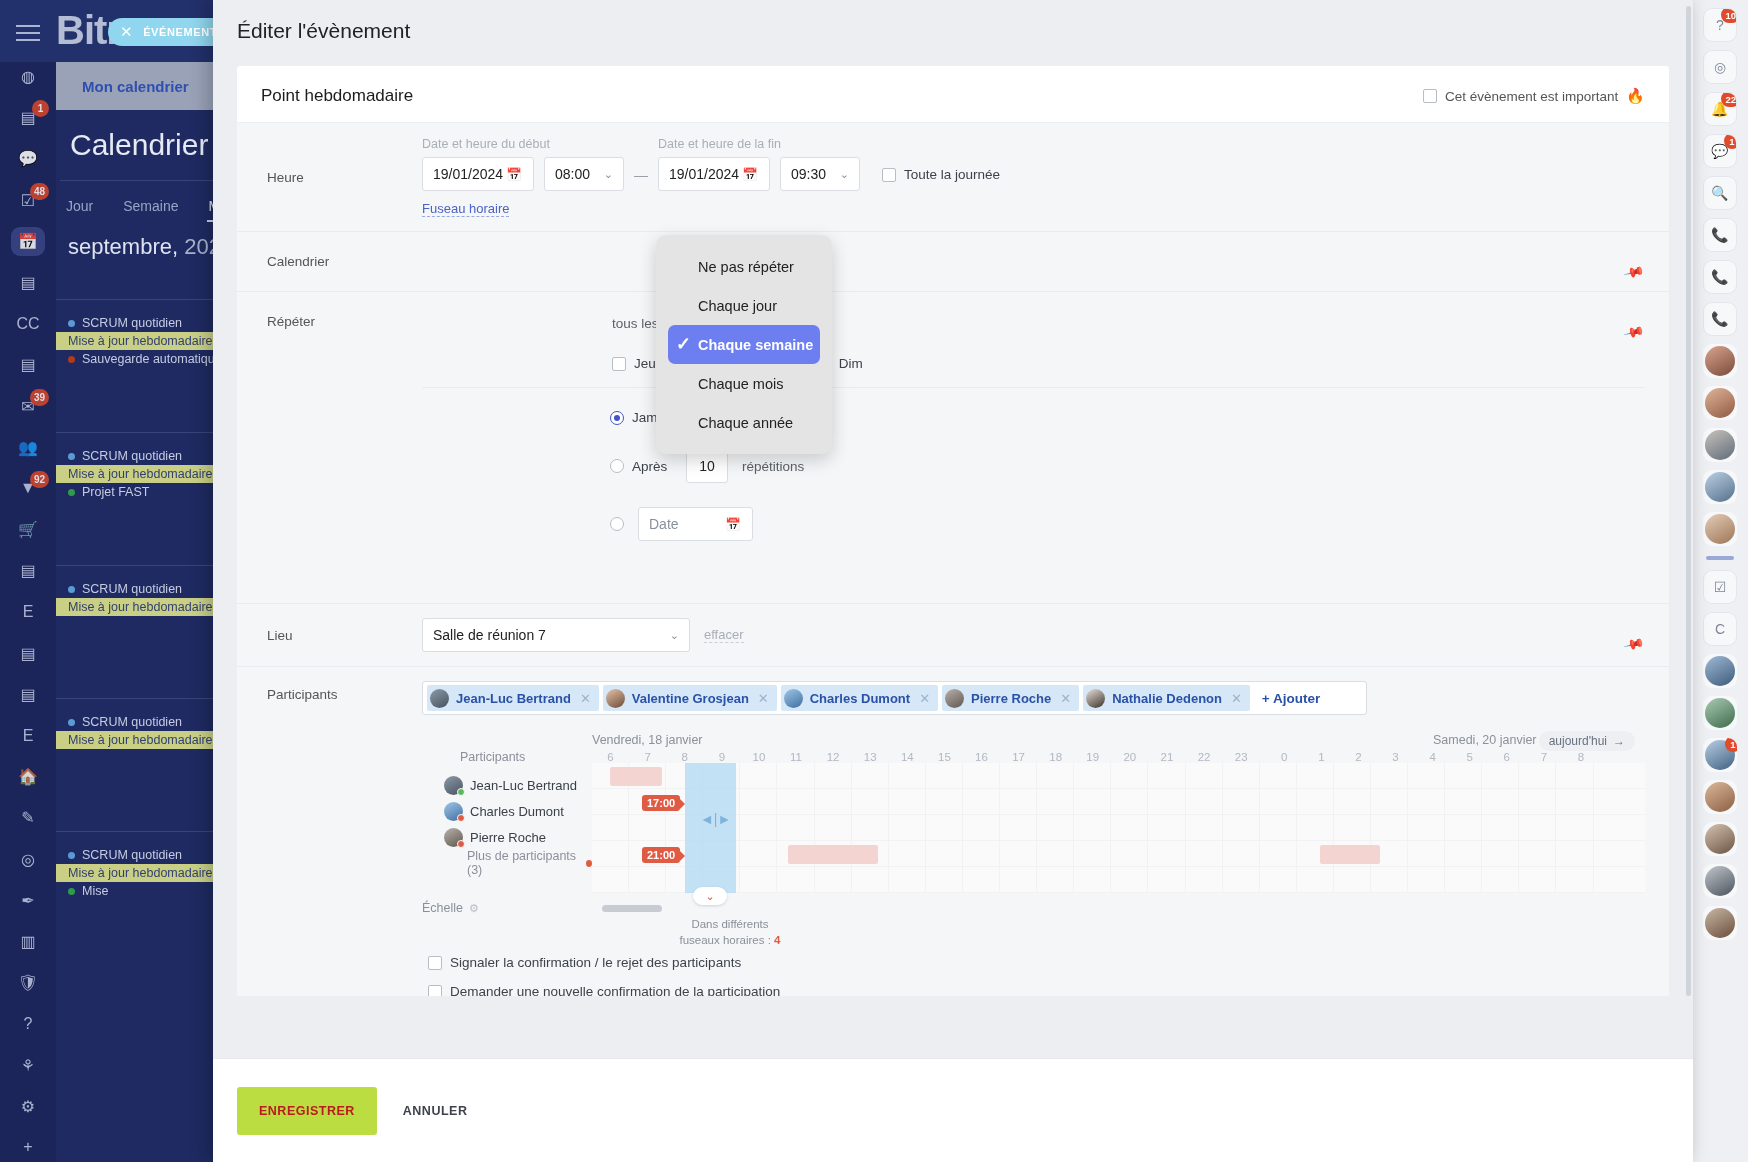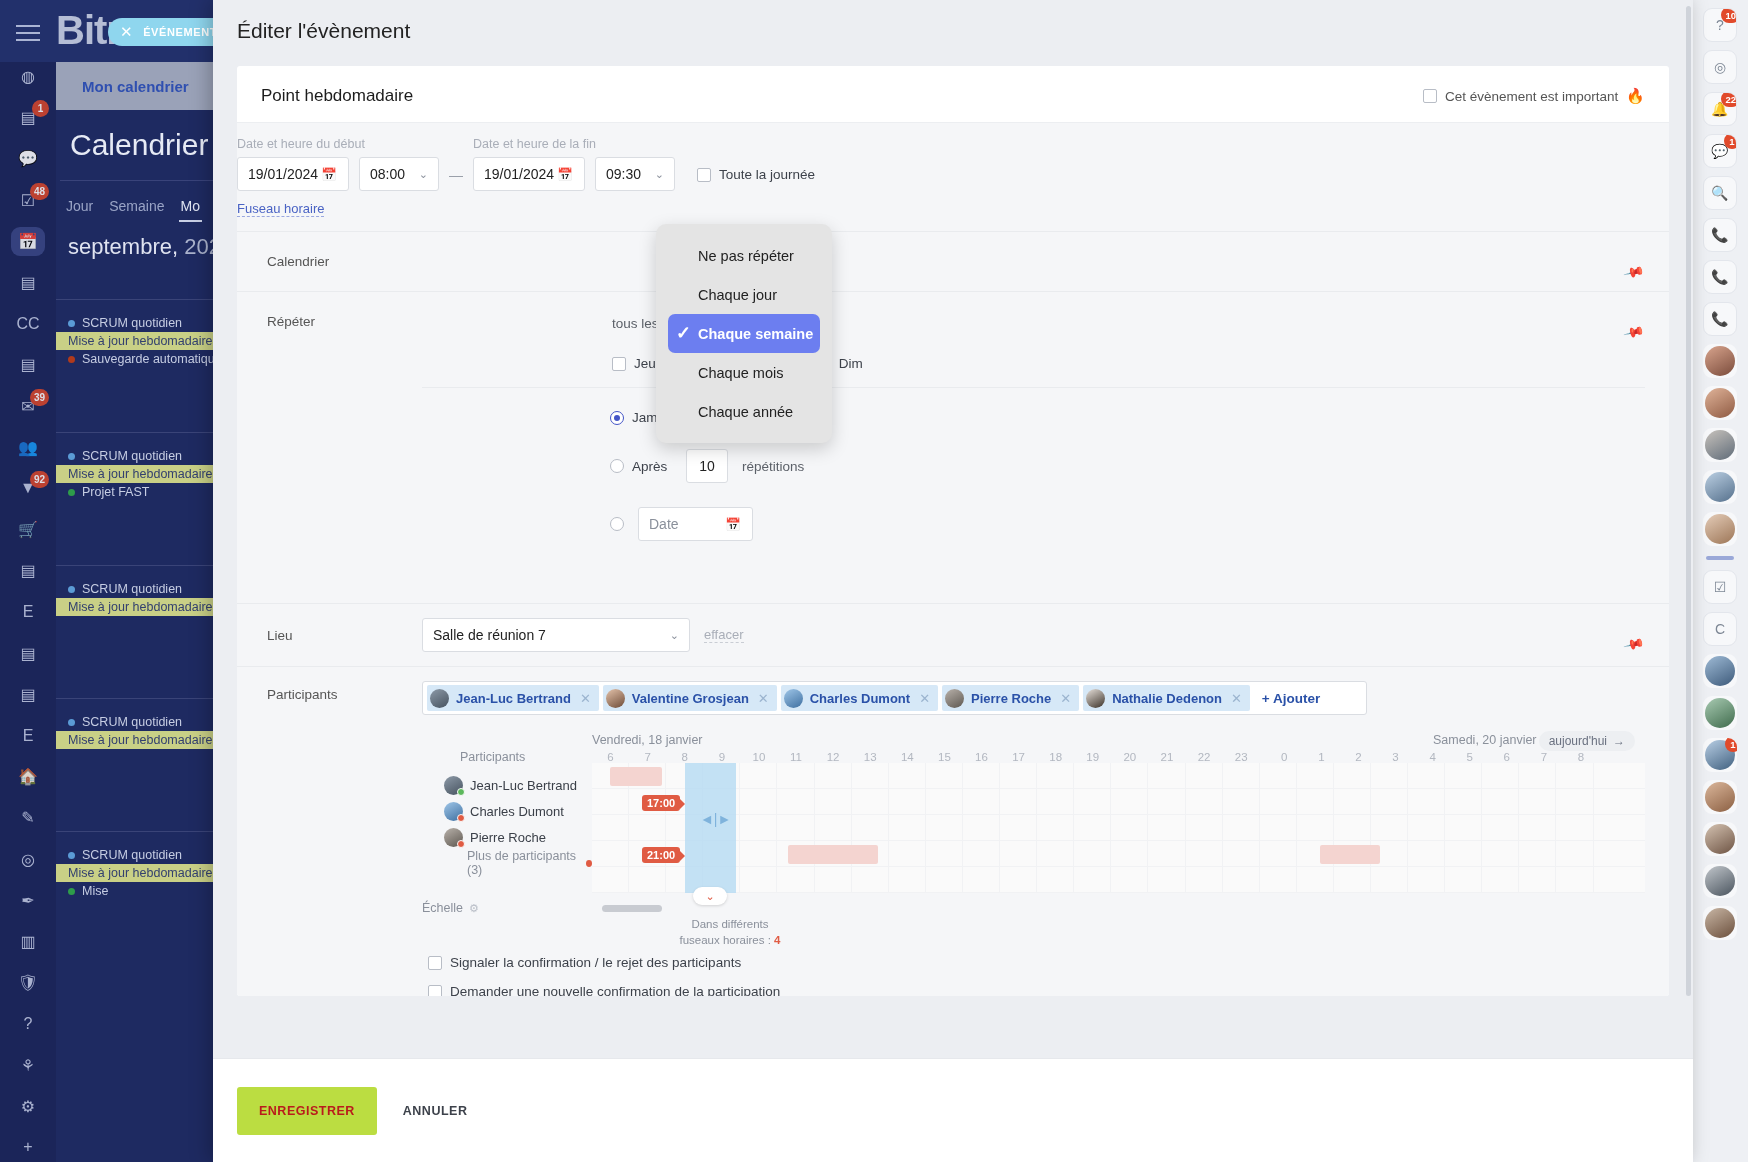--- a/index.html
+++ b/index.html
@@ -65,21 +65,21 @@
     position:absolute; left:10px; top:8px; padding:8px 16px;
     color:#2f4fb0; font-weight:bold; font-size:15px;
   }
   .bg-title {
     position:absolute; left:14px; top:66px; color:#e6eaf5;
     font-size:30px; font-weight:300;
   }
   .bg-star { position:absolute; left:178px; top:76px; color:#8d96b5; font-size:20px; }
   .bg-hr { position:absolute; left:4px; top:118px; width:300px; height:1px; background:#39437a; }
   .bg-viewtabs {
-    position:absolute; left:8px; top:130px; display:flex; gap:12px;
+    position:absolute; left:8px; top:130px; display:flex; gap:26px;
     color:#9aa4c6; font-size:14px; background:#2a3karatab;
   }
   .bg-viewtabs span { padding:6px 2px; }
   .bg-viewtabs .sel { color:#dfe4f2; border-bottom:2px solid #c9d0e6; }
   .bg-month {
     position:absolute; left:12px; top:172px; color:#dfe3f0; font-size:22px;
   }
   .bg-month b { font-weight:400; }
   .bg-month .yr { color:#aab2cc; }
   .bg-evt-block { position:absolute; left:0; width:280px; color:#c6cde3; font-size:12.5px; }
@@ -188,21 +188,21 @@
     content:""; position:absolute; left:3px; top:3px; width:6px; height:6px;
     border-radius:50%; background:#4455c7;
   }
 
   .inline { display:flex; align-items:center; gap:8px; font-size:13.5px; color:#3d424b; }
 
   .daybar { display:flex; gap:22px; margin-top:16px; padding-left:2px; }
 
   
   .dropdown {
-    position:absolute; left:443px; top:224px; width:176px; height:219px;
+    position:absolute; left:443px; top:235px; width:176px; height:219px;
     background:#e4e4e4; border-radius:10px; z-index:60;
     box-shadow:0 6px 18px rgba(0,0,0,.18);
     padding:12px 0; overflow:hidden;text-align:center;
   }
   .dd-item {
     height:39px; display:flex; align-items:center; padding-left:42px;
     font-size:14.5px; color:#222; position:relative;
   }
   .dd-item.sel {
     background:#6c7ef0; color:#fff; font-weight:bold;
@@ -485,20 +485,21 @@
       <div class="important-wrap">
         <span class="cb"></span>
         <span>Cet évènement est important</span>
         <span class="flame">🔥</span>
       </div>
     </div>
 
     <div class="form-area">
 
       <div class="frow" style="min-height:92px">
+        <div class="flabel" style="align-items:center">Heure</div>
         <div class="fbody">
           <div style="display:flex; gap:0; align-items:flex-start;">
             <div style="width:0"></div>
             <div>
               <div class="small-label">Date et heure du début</div>
               <div class="time-line">
                 <div class="inp" style="width:112px">
                   <span>19/01/2024</span>
                   <span class="cal-ico">📅</span>
                 </div>

